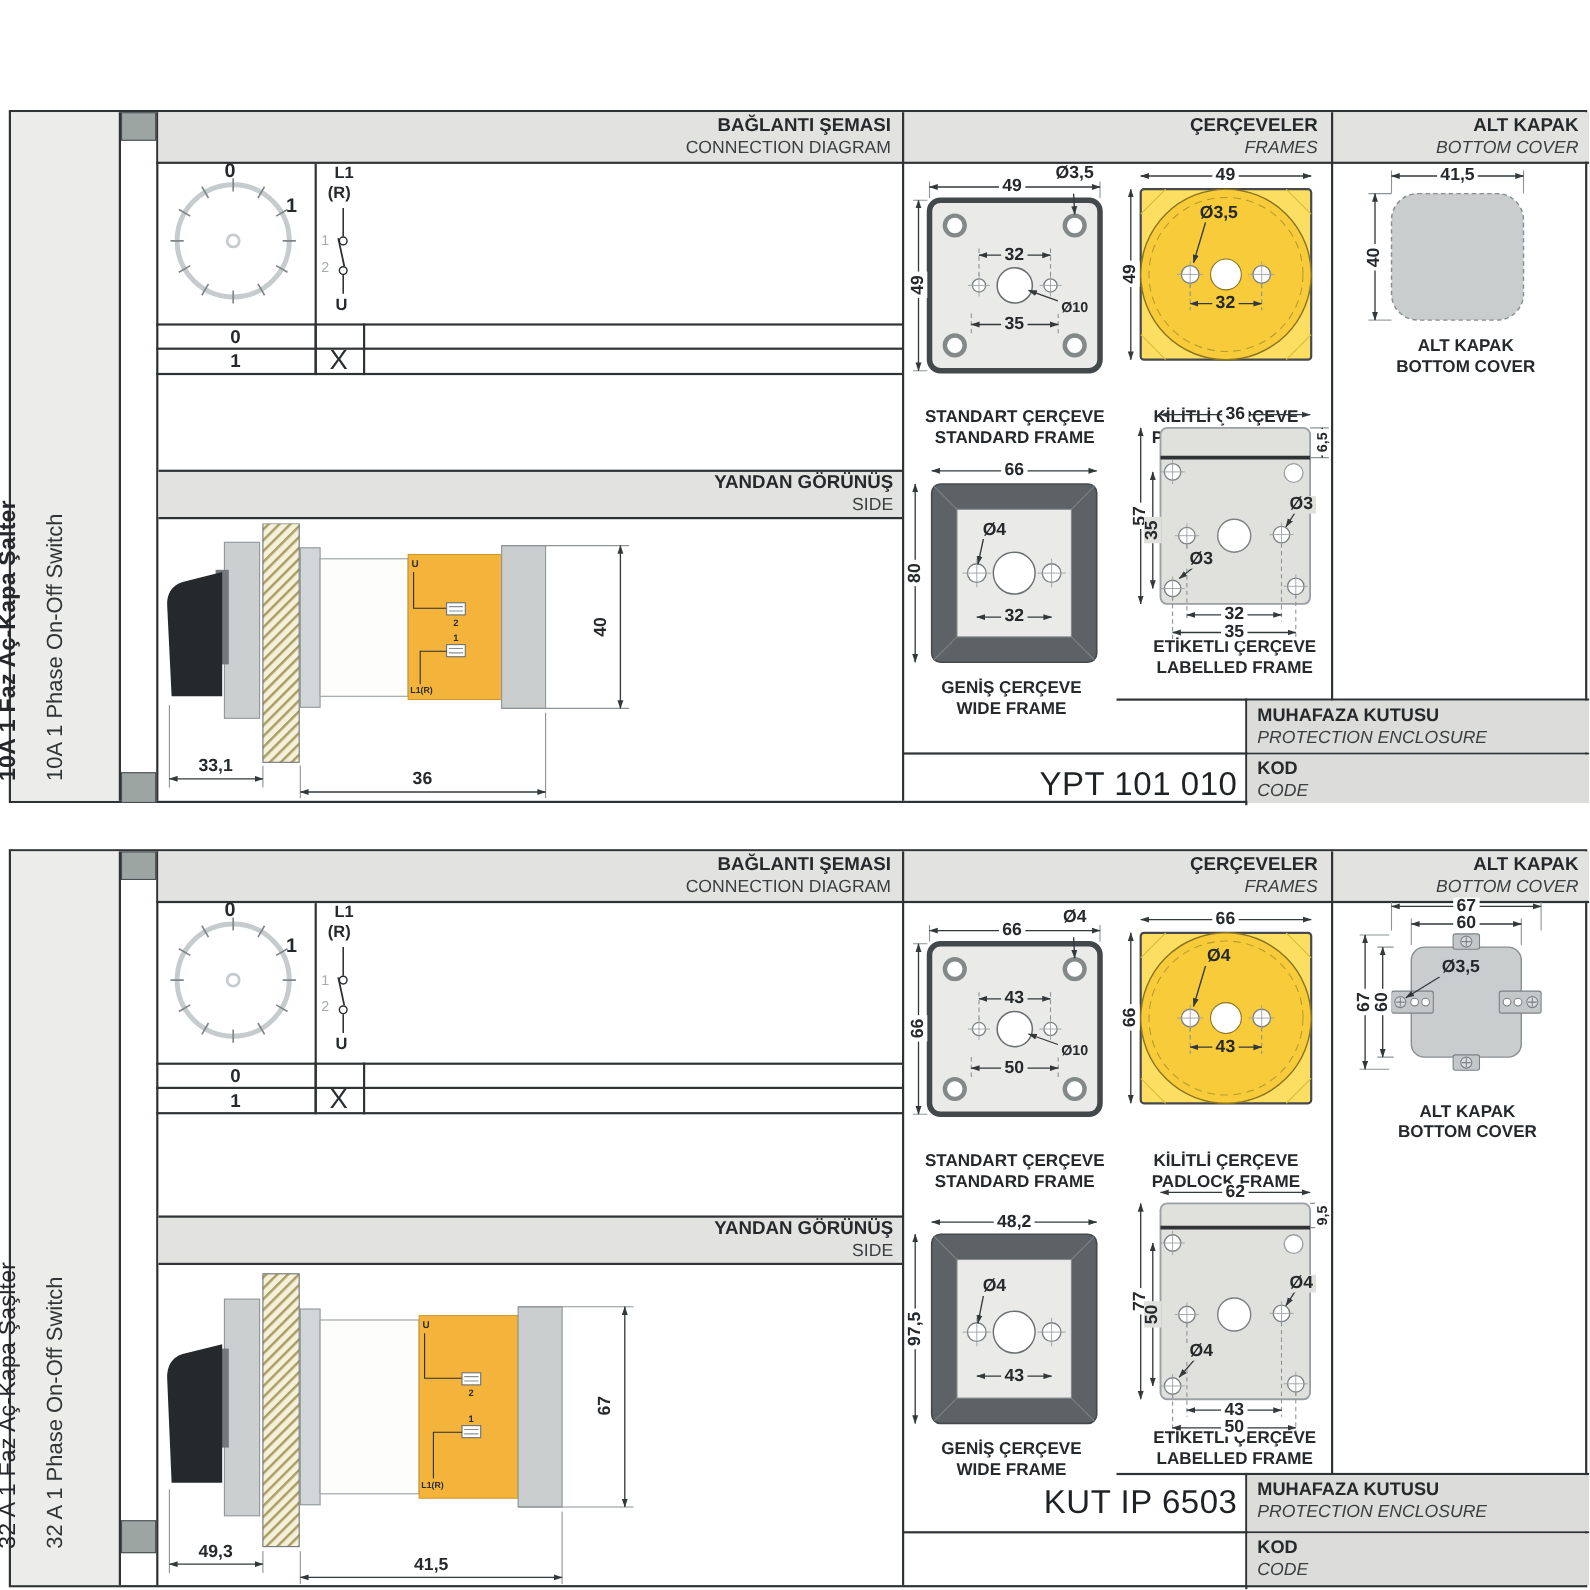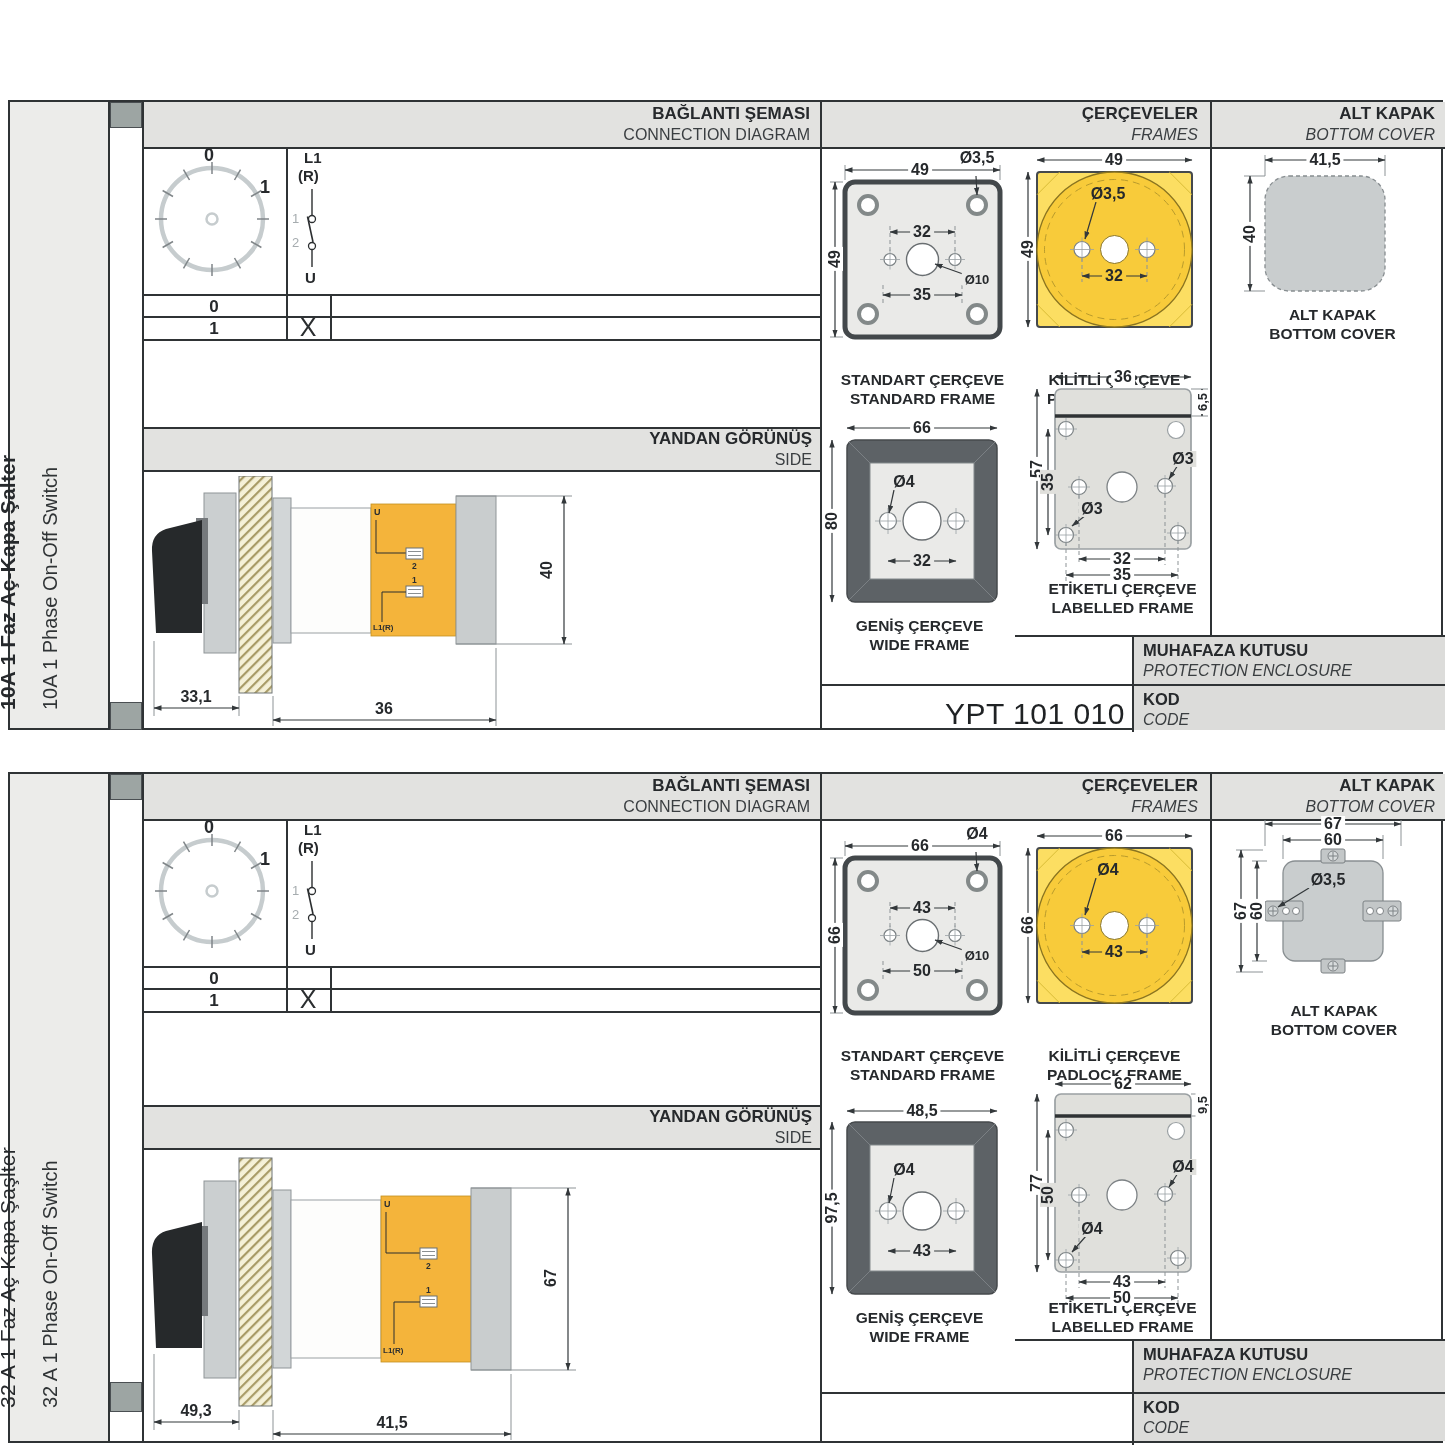--- a/index.html
+++ b/index.html
@@ -578,21 +578,21 @@
         <circle cx="100" cy="107" r="19" fill="#fff" stroke="#6A6F72" stroke-width="1.3"></circle>
         <circle class="ch" cx="66" cy="107" r="8.5"></circle>
           <circle class="ch" cx="134" cy="107" r="8.5"></circle>
         <line class="chl" x1="53" y1="107" x2="79" y2="107"></line>
           <line class="chl" x1="66" y1="94" x2="66" y2="120"></line>
         <line class="chl" x1="121" y1="107" x2="147" y2="107"></line>
           <line class="chl" x1="134" y1="94" x2="134" y2="120"></line>
         <line class="dl" x1="72" y1="74" x2="67" y2="99" marker-end="url(#mE)"></line>
         <line class="dl" x1="66" y1="147" x2="134" y2="147" marker-start="url(#mS)" marker-end="url(#mE)"></line>
       </svg>
-      <span class="dim" style="left:100px;top:7px">48,5</span>
+      <span class="dim" style="left:100px;top:7px">48,2</span>
       <span class="dim dimv" style="left:10px;top:104px">97,5</span>
       <span class="dim bgg" style="left:82px;top:66px">Ø4</span>
       <span class="dim bgg" style="left:100px;top:147px">43</span>
       <div class="dlabel" style="top:204px">
         <div>GENİŞ ÇERÇEVE</div>
         <div>WIDE FRAME</div>
       </div>
     </div>
 
     <div class="drawing" style="left:1020px;top:300px;width:185px;height:268px">
@@ -689,20 +689,21 @@
       <span class="dim bgc" style="left:105px;top:64px">Ø3,5</span>
       <div class="dlabel" style="top:185px">
         <div>ALT KAPAK</div>
         <div>BOTTOM COVER</div>
       </div>
     </div>
 
     <div class="hl" style="left:1005px;top:565px;width:430px;height:2px"></div>
     <div class="hl" style="left:810px;top:618px;width:625px;height:2px"></div>
     <div class="vl" style="left:1122px;top:565px;height:106px;width:2px"></div>
+    <div class="codeval" style="left:815px;top:567px;width:300px;height:49px">KUT IP 6503</div>
     <div class="graycell" style="left:1124px;top:567px;width:311px;height:51px">
       <div class="tr">MUHAFAZA KUTUSU</div>
       <div class="en">PROTECTION ENCLOSURE</div>
     </div>
     <div class="graycell" style="left:1124px;top:620px;width:311px;height:47px">
       <div class="tr">KOD</div>
       <div class="en">CODE</div>
     </div>
   </div>
 

